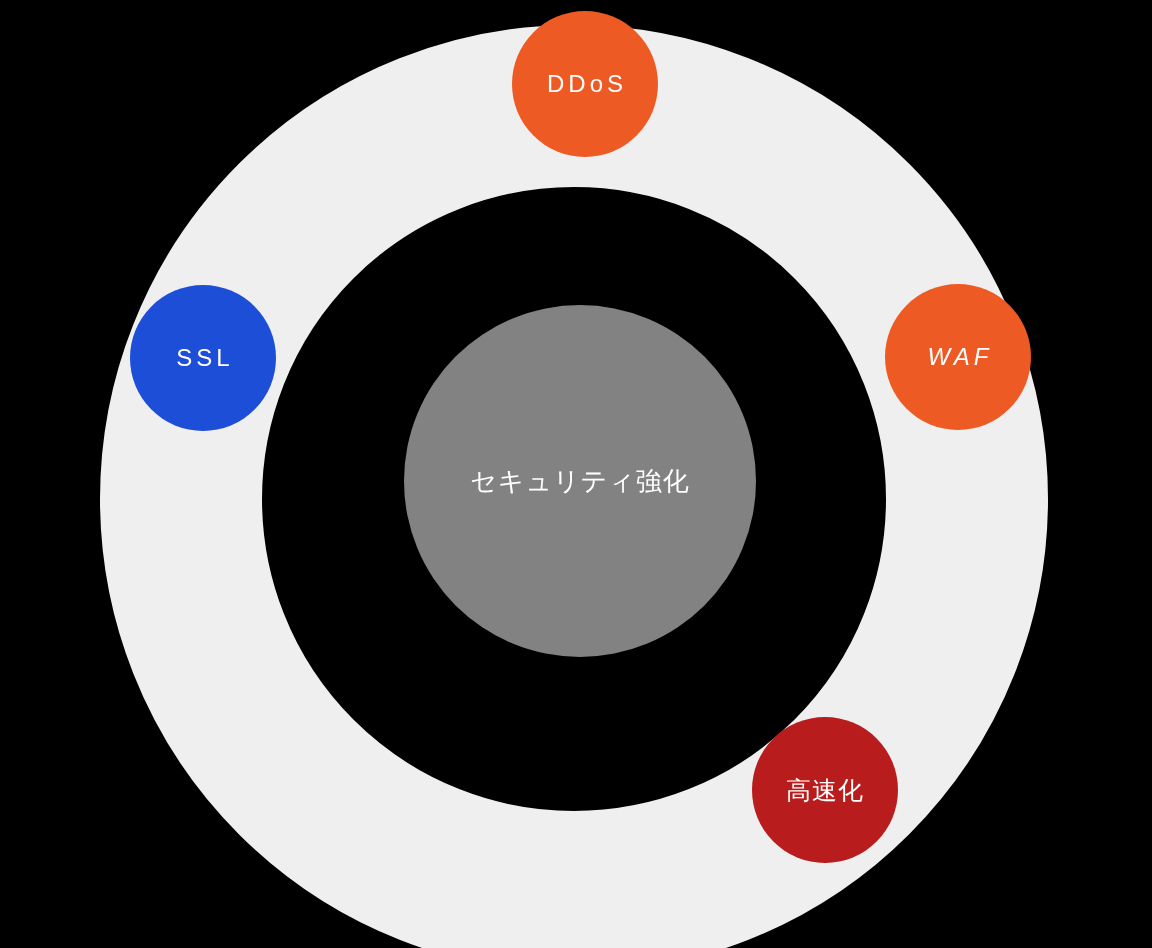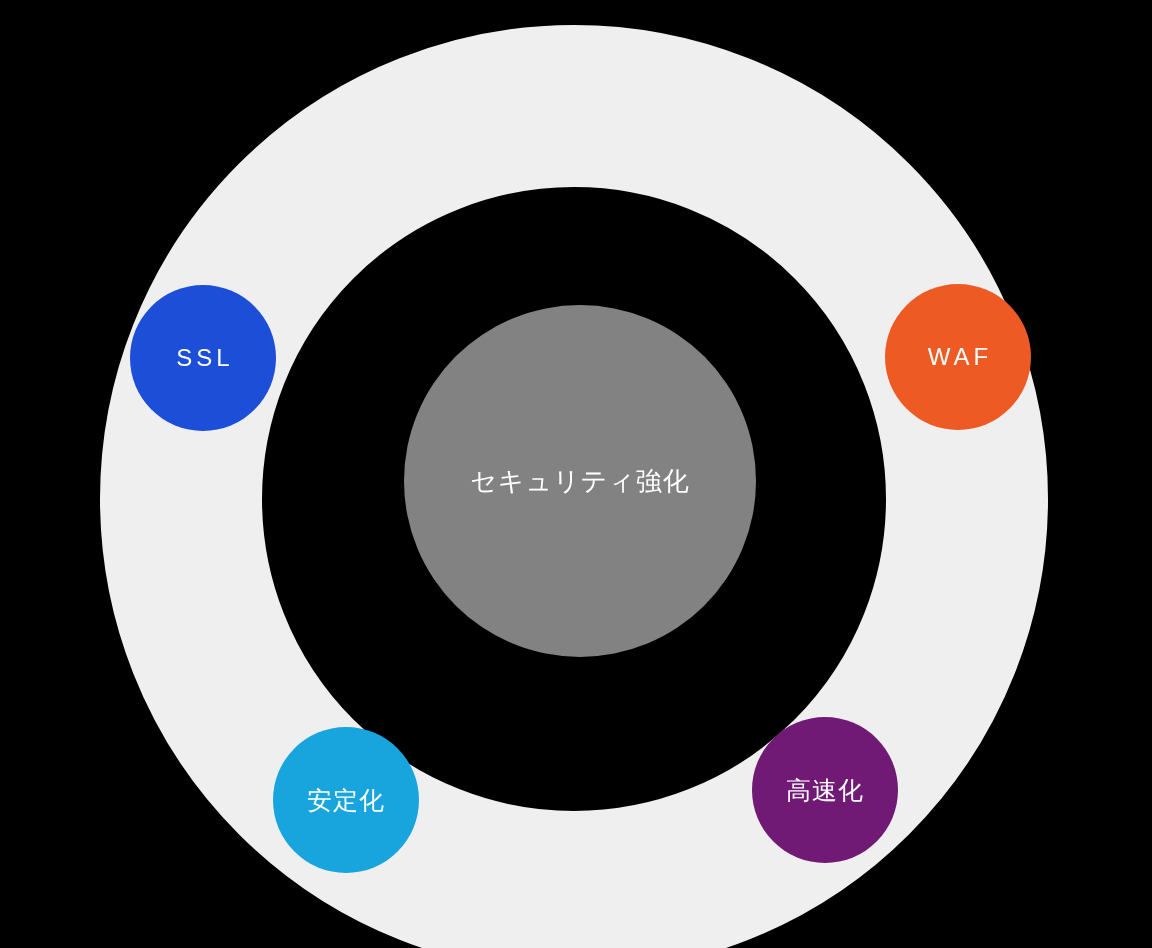--- a/index.html
+++ b/index.html
@@ -67,45 +67,45 @@
     font-size: 24px;
     letter-spacing: 4px;
     text-indent: 4px;
   }
   .node-jp span {
     font-size: 25px;
     letter-spacing: 1px;
   }
   .node-ddos    { left: 512px; top: 11px;  }
   .node-ssl     { left: 130px; top: 285px; }
-  .node-waf     { left: 885px; top: 284px; }
+  .node-waf     { left: 885px; top: 284px; font-style: italic; }
   .node-antei   { left: 273px; top: 727px; }
   .node-kousoku { left: 752px; top: 717px; }
 </style>
 </head>
 <body>
 
 <div class="stage">
 
   <div class="ring" style="border-color: rgb(240, 239, 239);"></div>
 
   <div class="center-circle" style="background: rgb(130, 130, 130);">
     <div class="center-line">セキュリティ強化</div>
   </div>
 
+  <div class="node node-latin node-ddos" style="background: rgb(238, 90, 35);">
+    <span>DDoS</span>
+  </div>
 
   <div class="node node-latin node-ssl" style="background: #1d4ed8;">
     <span>SSL</span>
   </div>
 
   <div class="node node-latin node-waf" style="background: rgb(238, 90, 35);">
     <span>WAF</span>
   </div>
 
-  <div class="node node-jp node-antei" style="background: rgb(24, 164, 221);">
-    <span>安定化</span>
-  </div>
 
-  <div class="node node-jp node-kousoku" style="background: #701a75; font-family: Liberation Serif, serif;">
+  <div class="node node-jp node-kousoku" style="background: #b91c1c; font-family: Liberation Serif, serif;">
     <span>高速化</span>
   </div>
 
 </div>
 
 </body></html>

